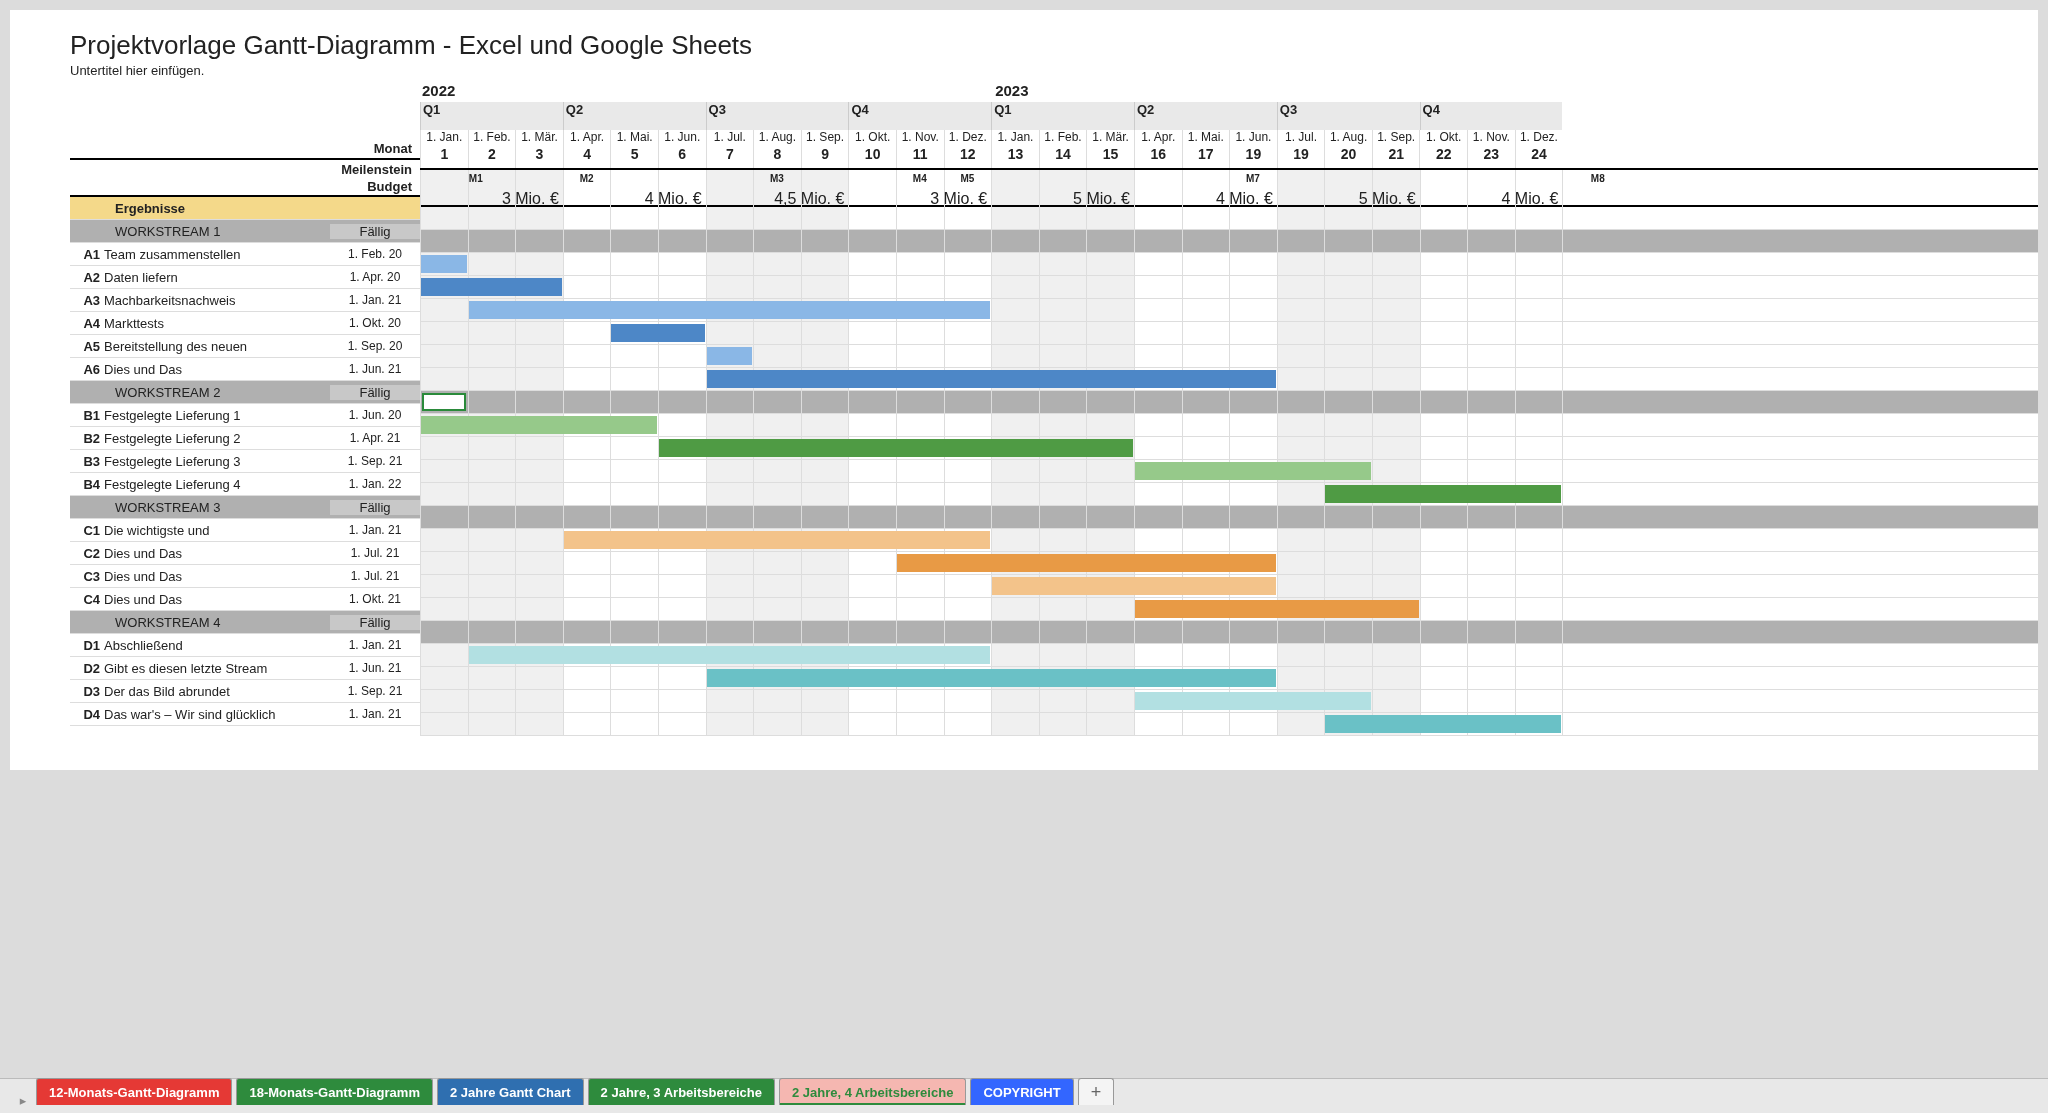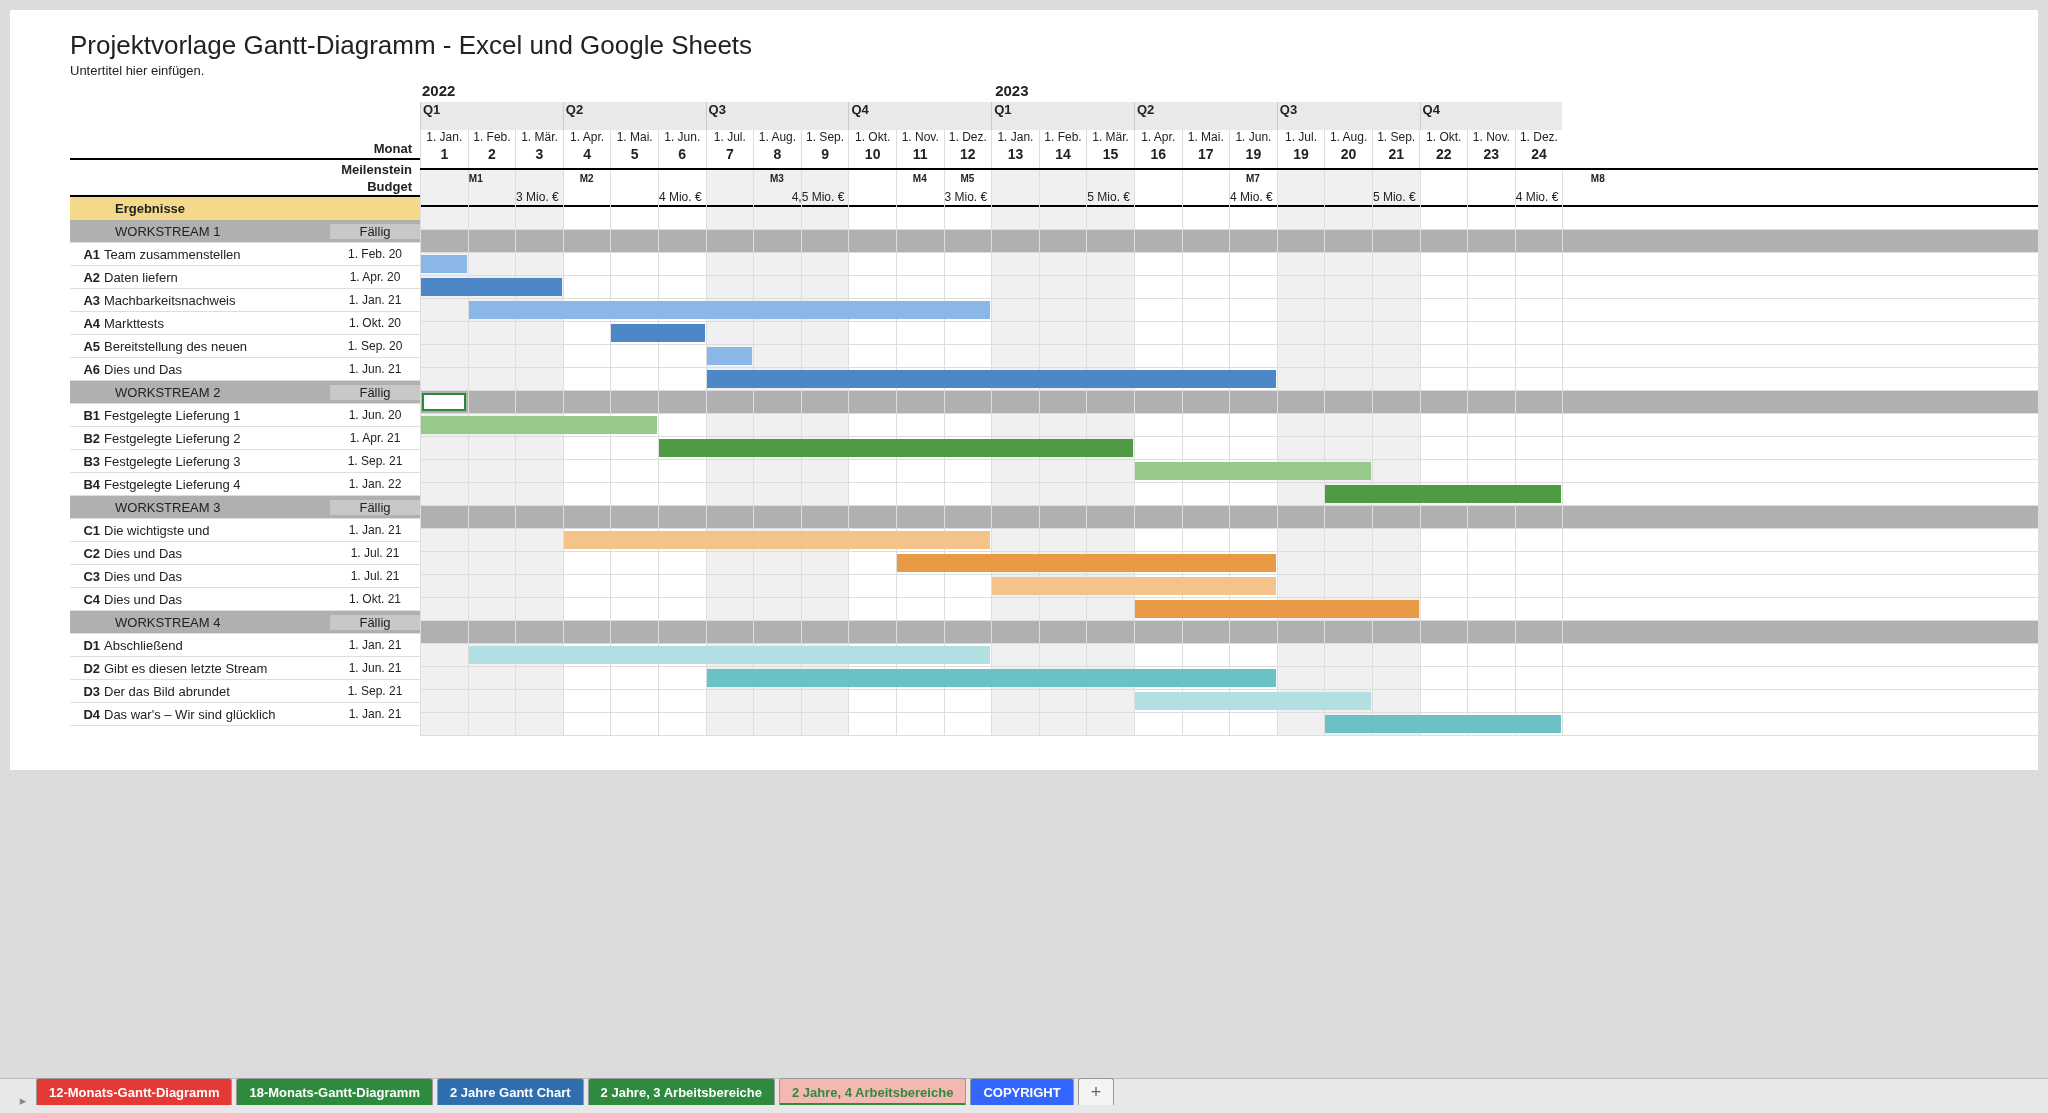--- a/index.html
+++ b/index.html
@@ -48,21 +48,21 @@
 
   
   .q-bg{position:absolute;top:0;bottom:0;background:#f0f0f0;z-index:0;}
   .grid-line{position:absolute;top:0;bottom:0;border-left:1px solid var(--grid);z-index:1;}
 
   .body-right{position:relative;}
   .r-row{height:var(--row-h);border-bottom:1px solid var(--grid);position:relative;box-sizing:border-box;}
   .r-row.nob{border-bottom:none;}
   .bar{position:absolute;top:2px;height:calc(var(--row-h) - 5px);z-index:3;}
   .mile{position:absolute;top:3px;font-size:10px;font-weight:700;z-index:3;width:var(--month-w);text-align:center;}
-  .budget-cell{position:absolute;top:2px;font-size:12px;text-align:right;z-index:3;}
+  .budget-cell{position:absolute;top:2px;font-size:16px;text-align:right;z-index:3;}
   .ws-row-r{background:var(--workstream);}
   .ws-firstcell{position:absolute;left:2px;top:2px;width:calc(var(--month-w) - 4px);height:calc(var(--row-h) - 5px);background:#fff;border:2px solid #2a8a3a;box-sizing:border-box;z-index:5;}
 
   
   .tabs{position:fixed;bottom:0;left:0;right:0;background:#e8e8e8;height:34px;display:flex;align-items:flex-end;padding:0 12px;border-top:1px solid #bbb;}
   .tab-nav{width:22px;height:26px;display:flex;align-items:center;justify-content:center;color:#888;cursor:pointer;}
   .tab{height:26px;padding:0 12px;margin:8px 2px;display:flex;align-items:center;font-size:13px;font-weight:700;color:#fff;border-radius:3px 3px 0 0;cursor:pointer;border:1px solid #999;border-bottom:none;}
   .tab.plus{background:#f4f4f4;color:#666;font-weight:400;font-size:18px;}
 </style>
 </head>

